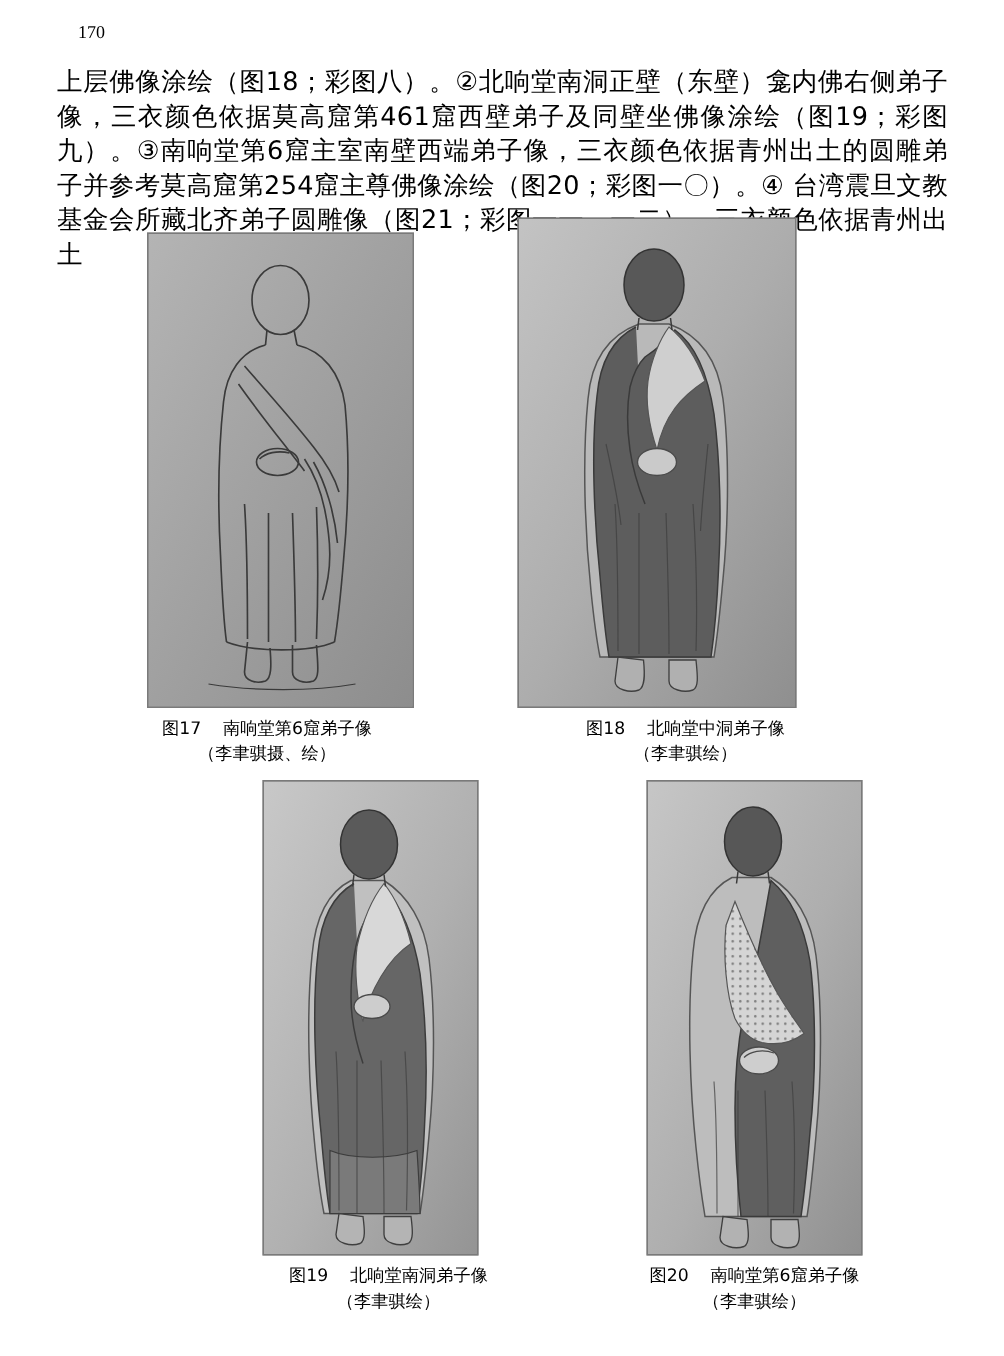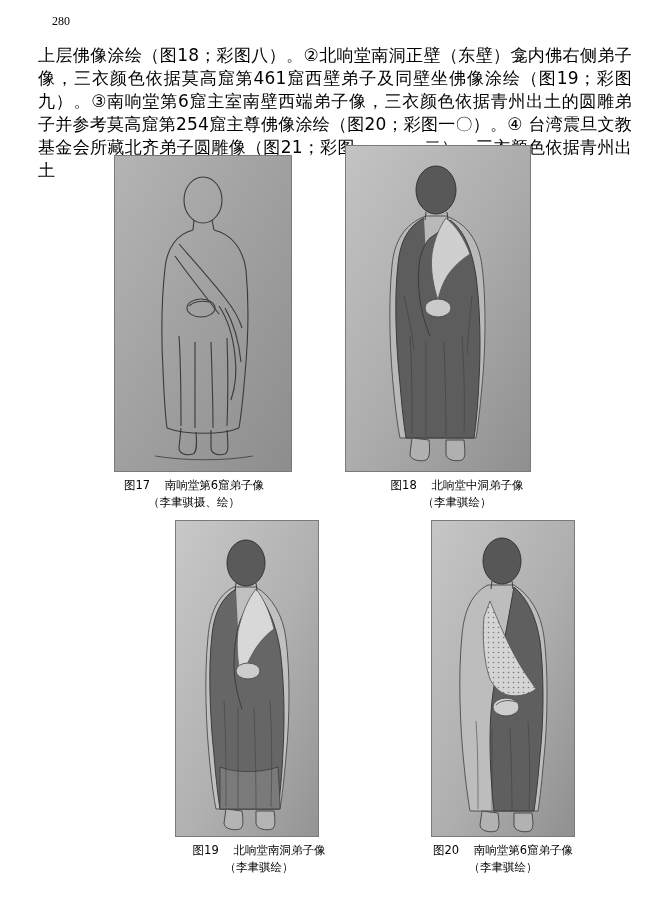--- a/index.html
+++ b/index.html
@@ -76,38 +76,38 @@
     text-align: center;
     font-size: 11.5px;
     font-family: "DejaVu Sans", sans-serif;
     line-height: 17px;
   }
   .fig .caption .line2 {
     display: block;
   }
 
   
-  #fig17 { left: 114px; top: 155px; width: 160px; }
+  #fig17 { left: 98px; top: 155px; width: 160px; }
   #fig17 .imgbox { width: 176px; height: 315px; }
   #fig18 { left: 345px; top: 145px; width: 224px; }
   #fig18 .imgbox { width: 184px; height: 325px; }
   #fig19 { left: 175px; top: 520px; width: 168px; }
   #fig19 .imgbox { width: 142px; height: 315px; }
   #fig20 { left: 383px; top: 520px; width: 144px; margin-left: 48px; }
   #fig20 .imgbox { width: 142px; height: 315px; }
 
   .fig svg { display: block; width: 100%; height: 100%; }
 </style>
 </head>
 <body>
 
 <div class="page">
 
   <div class="header">
-    <div class="page-num">280</div>
+    <div class="page-num">170</div>
   </div>
 
   <div class="body-text">
     <p>上层佛像涂绘（图18；彩图八）。②北响堂南洞正壁（东壁）龛内佛右侧弟子像，三衣颜色依据莫高窟第461窟西壁弟子及同壁坐佛像涂绘（图19；彩图九）。③南响堂第6窟主室南壁西端弟子像，三衣颜色依据青州出土的圆雕弟子并参考莫高窟第254窟主尊佛像涂绘（图20；彩图一〇）。④ 台湾震旦文教基金会所藏北齐弟子圆雕像（图21；彩图一一、一二），三衣颜色依据青州出土</p>
   </div>
 
   <div class="figures">
 
     <div class="fig" id="fig17">
       <div class="imgbox">

